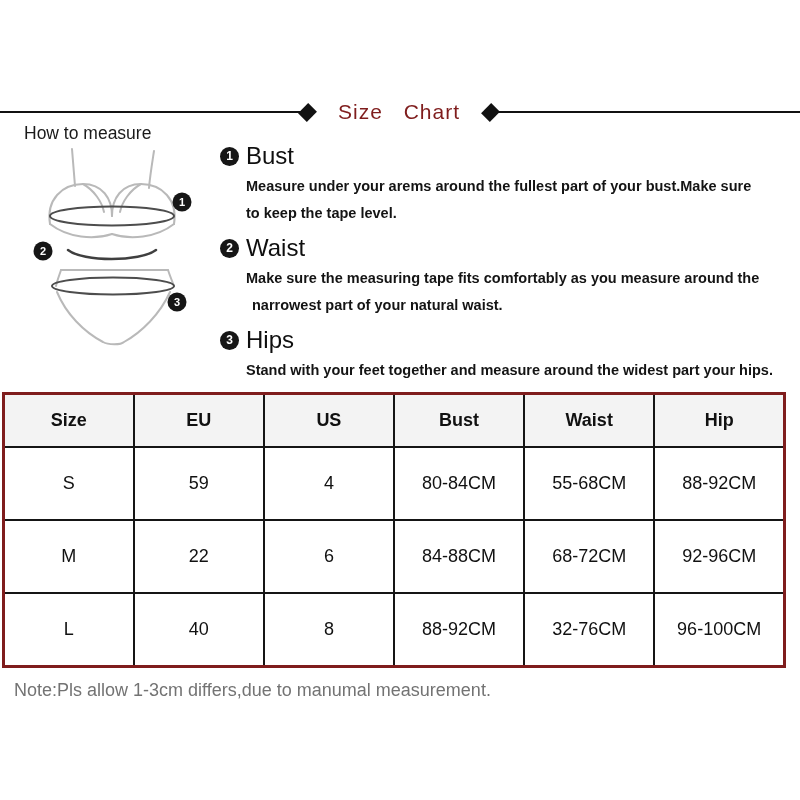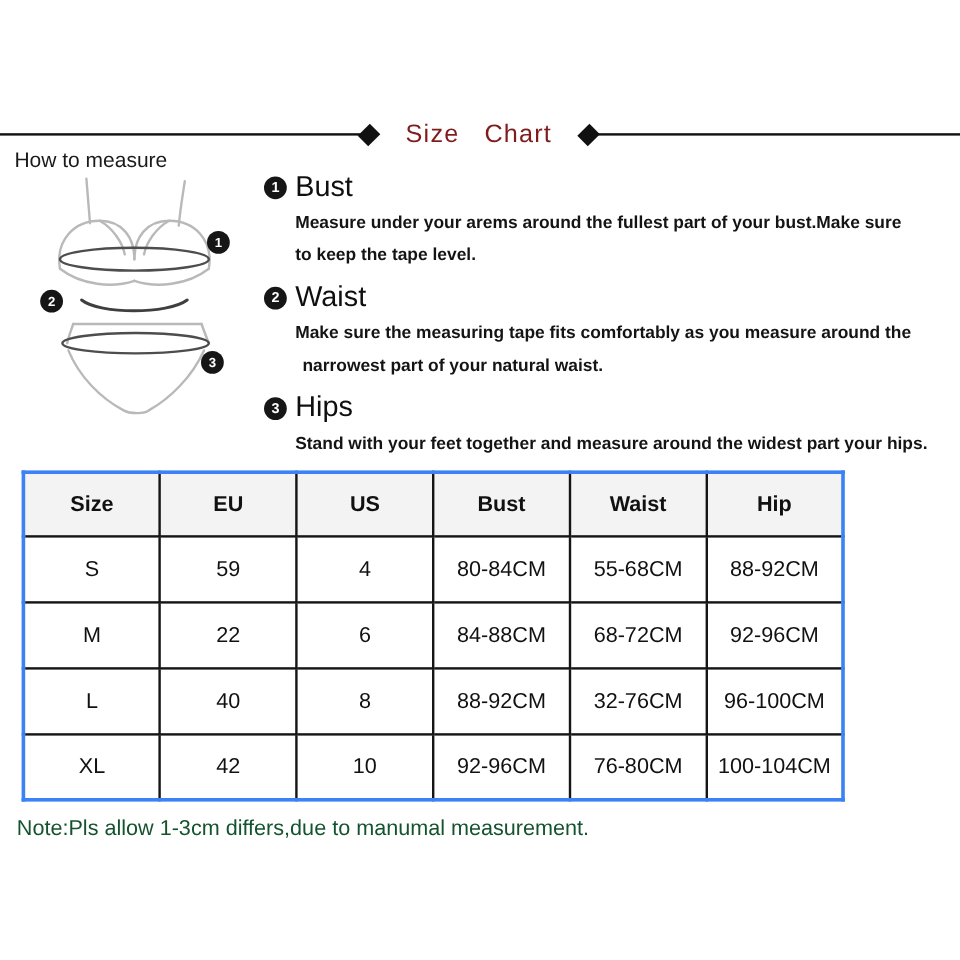--- a/index.html
+++ b/index.html
@@ -8,42 +8,42 @@
   .page { position:absolute; inset:0; background:#fff; }
 
   
   .title-row { position:absolute; top:100px; left:0; right:0; height:24px; display:flex; align-items:center; }
   .rule { height:2px; background:#111; }
   .rule.left { width:301px; }
   .rule.right { flex:1; }
   .diamond { width:13px; height:13px; background:#111; transform:rotate(45deg) scale(0.95,1.1); flex:0 0 auto; }
   .page-title { font-size:21px; letter-spacing:1px; word-spacing:14px; color:#7f1d1d; margin:0 24px; white-space:nowrap; }
 
-  .how-to { position:absolute; left:12px; top:123px; font-size:17.5px; color:#1a1a1a; }
+  .how-to { position:absolute; left:24px; top:123px; font-size:17.5px; color:#1a1a1a; }
 
   
   .illustration { position:absolute; left:28px; top:146px; width:180px; height:215px; }
   .illustration svg { display:block; }
   .marker-num { font-size:11px; font-weight:bold; fill:#ffffff; text-anchor:middle; font-family:"Liberation Sans","DejaVu Sans",sans-serif; }
 
   
   .steps { position:absolute; left:220px; top:142px; width:585px; }
   .step { margin-bottom:7px; }
   .step-head { display:flex; align-items:center; gap:7px; }
   .badge { width:19px; height:19px; border-radius:50%; background:#161616; color:#fff; font-size:12px; font-weight:bold; display:flex; align-items:center; justify-content:center; flex:0 0 auto; }
   .step-title { font-size:24px; font-weight:500; color:#0f0f0f; }
   .step-desc { margin-left:26px; margin-top:3px; font-size:14.5px; font-weight:600; color:#141414; line-height:27px; white-space:nowrap; }
 
   
-  table.size-table { position:absolute; left:18px; top:392px; width:686px; height:276px; border-collapse:collapse; table-layout:fixed; border:3px solid #3b82f6; }
+  table.size-table { position:absolute; left:2px; top:392px; width:784px; height:276px; border-collapse:collapse; table-layout:fixed; border:3px solid #7f1d1d; }
   .size-table th, .size-table td { border:2px solid #151515; text-align:center; vertical-align:middle; }
   .size-table th { background:#f3f3f3; font-size:18px; font-weight:bold; height:53px; }
   .size-table td { background:#ffffff; font-size:18px; font-weight:normal; height:55px; }
 
-  .note { position:absolute; left:14px; top:680px; font-size:18px; color:#14532d;text-align:right; }
+  .note { position:absolute; left:14px; top:680px; font-size:18px; color:#737373;text-align:right; }
 </style>
 </head>
 <body>
 
 <div class="page">
 
   <div class="title-row">
     <div class="rule left"></div>
     <div class="diamond"></div>
     <div class="page-title">Size Chart</div>
@@ -154,26 +154,18 @@
         <td>92-96CM</td>
       </tr>
       <tr>
         <td>L</td>
         <td>40</td>
         <td>8</td>
         <td>88-92CM</td>
         <td>32-76CM</td>
         <td>96-100CM</td>
       </tr>
-      <tr>
-        <td>XL</td>
-        <td>42</td>
-        <td>10</td>
-        <td>92-96CM</td>
-        <td>76-80CM</td>
-        <td>100-104CM</td>
-      </tr>
     </tbody>
   </table>
 
   <div class="note">Note:Pls allow 1-3cm differs,due to manumal measurement.</div>
 
 </div>
 
 </body></html>

